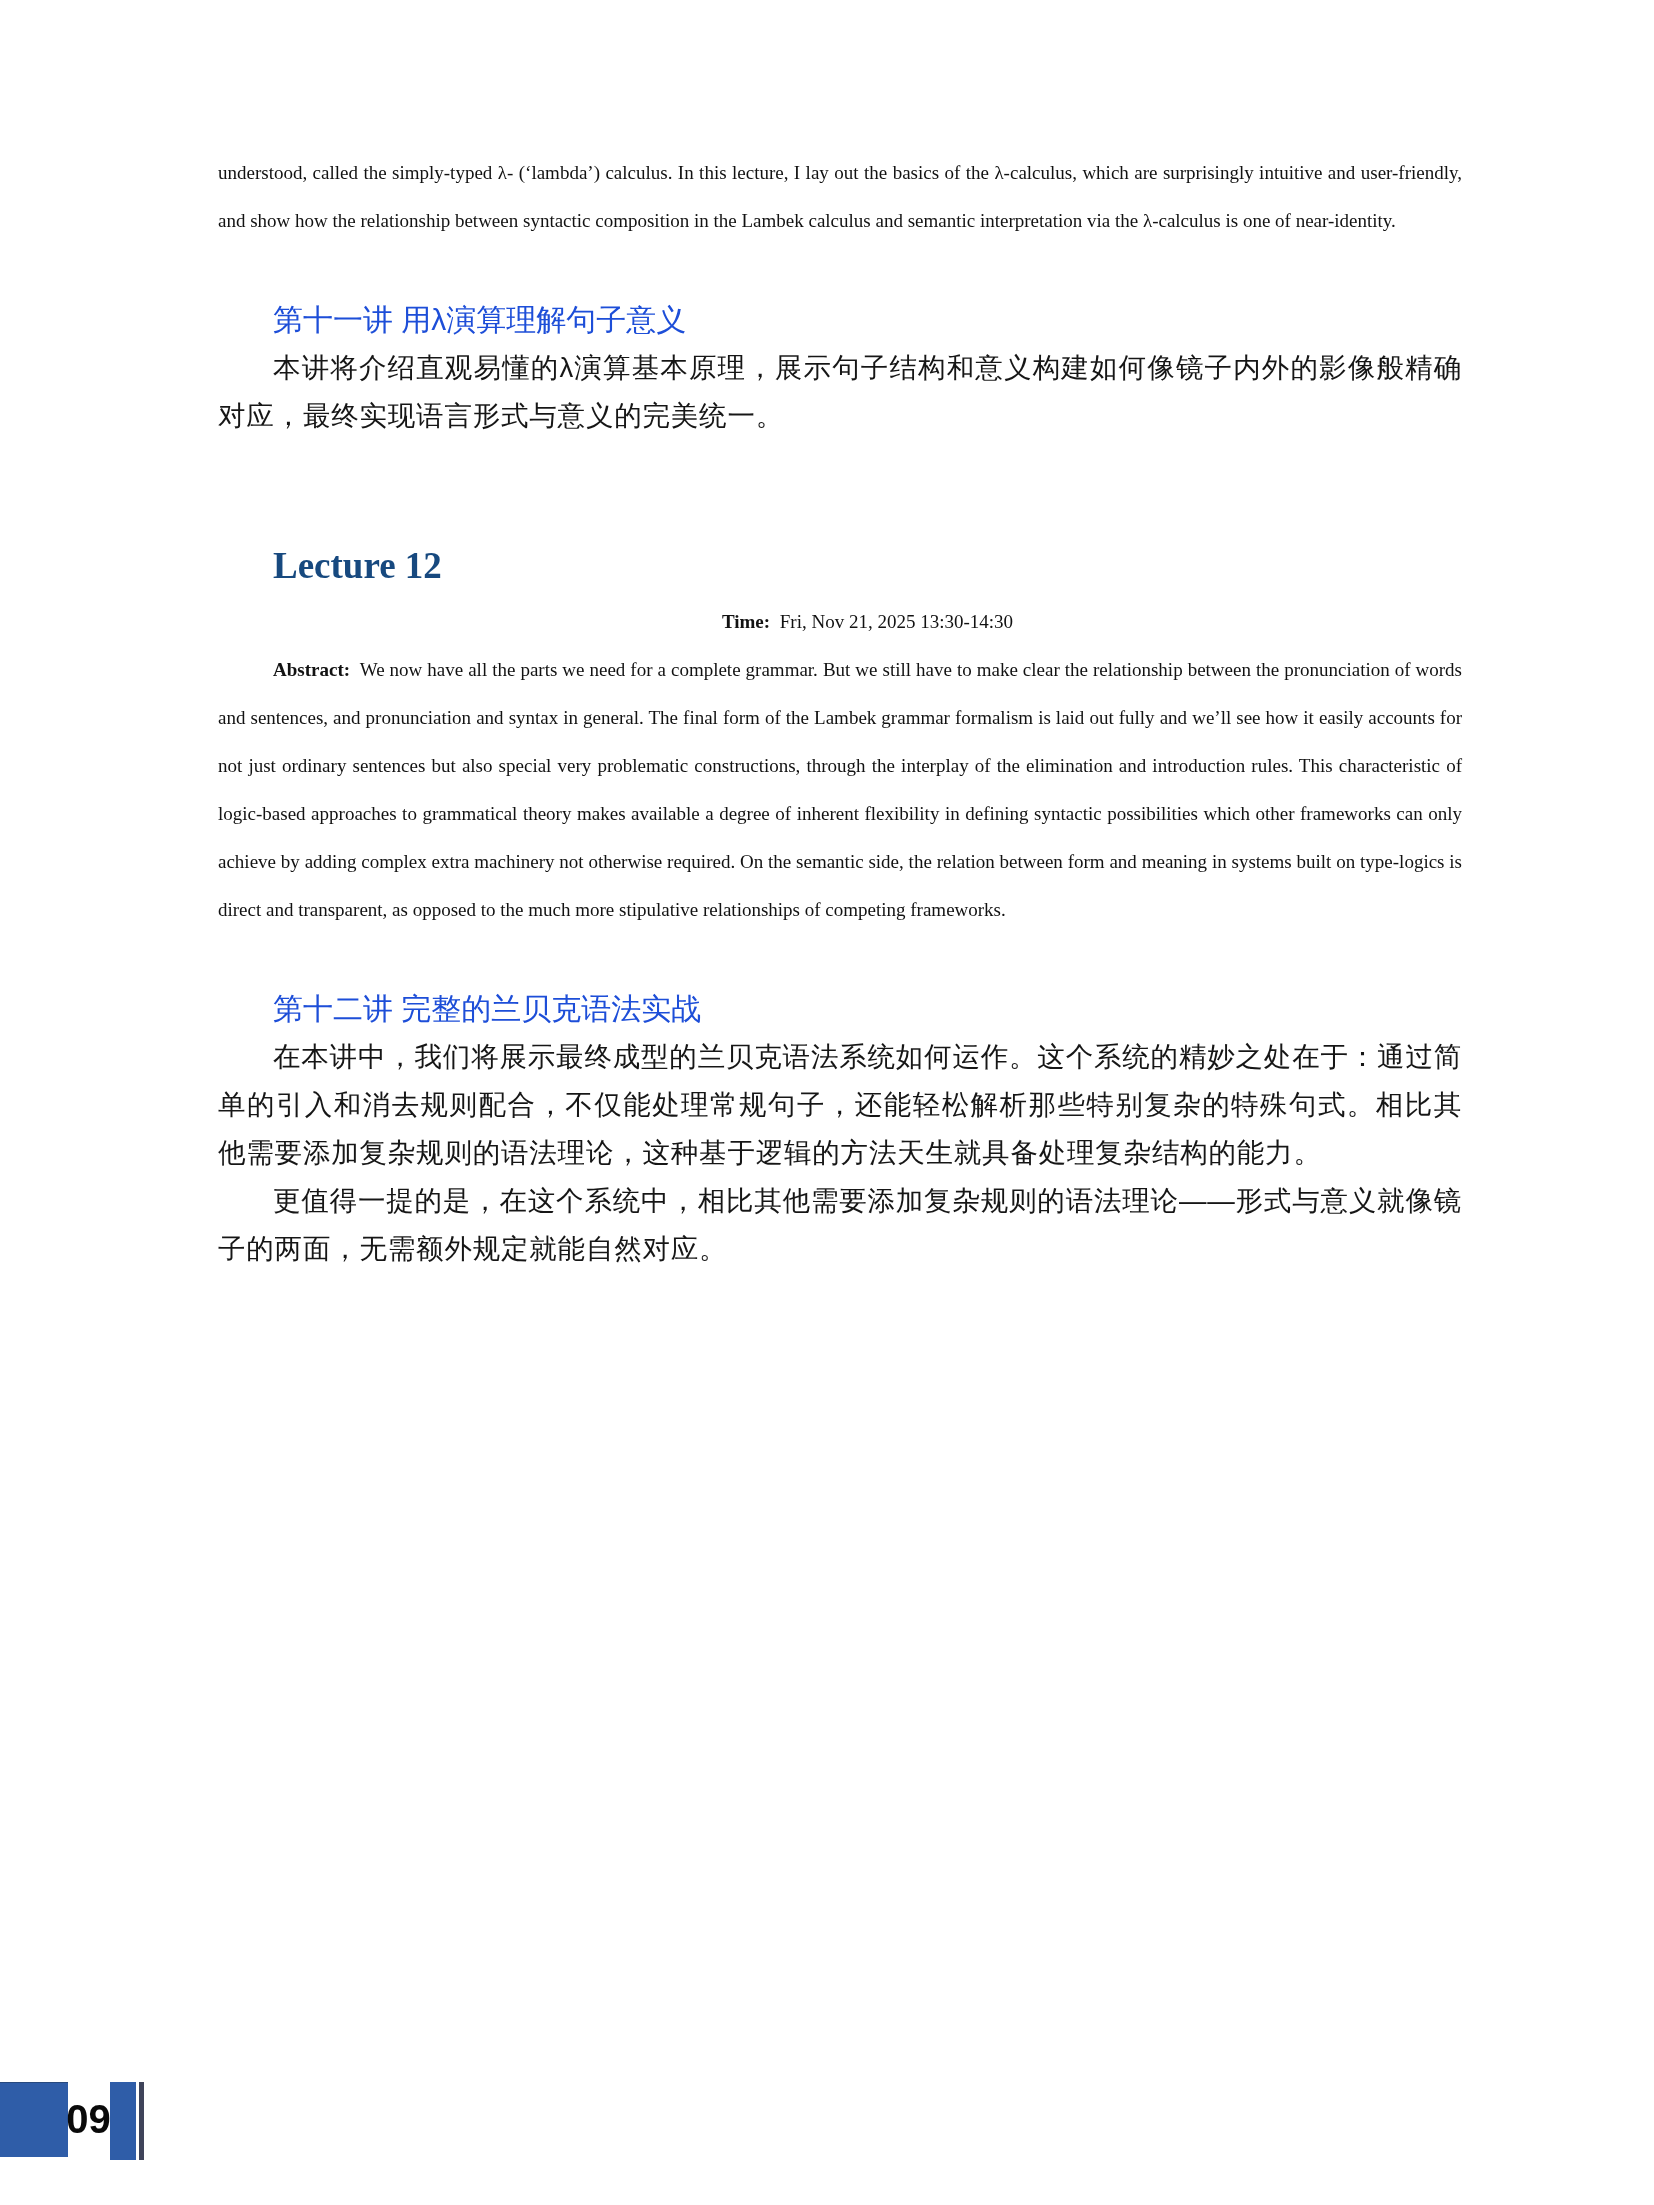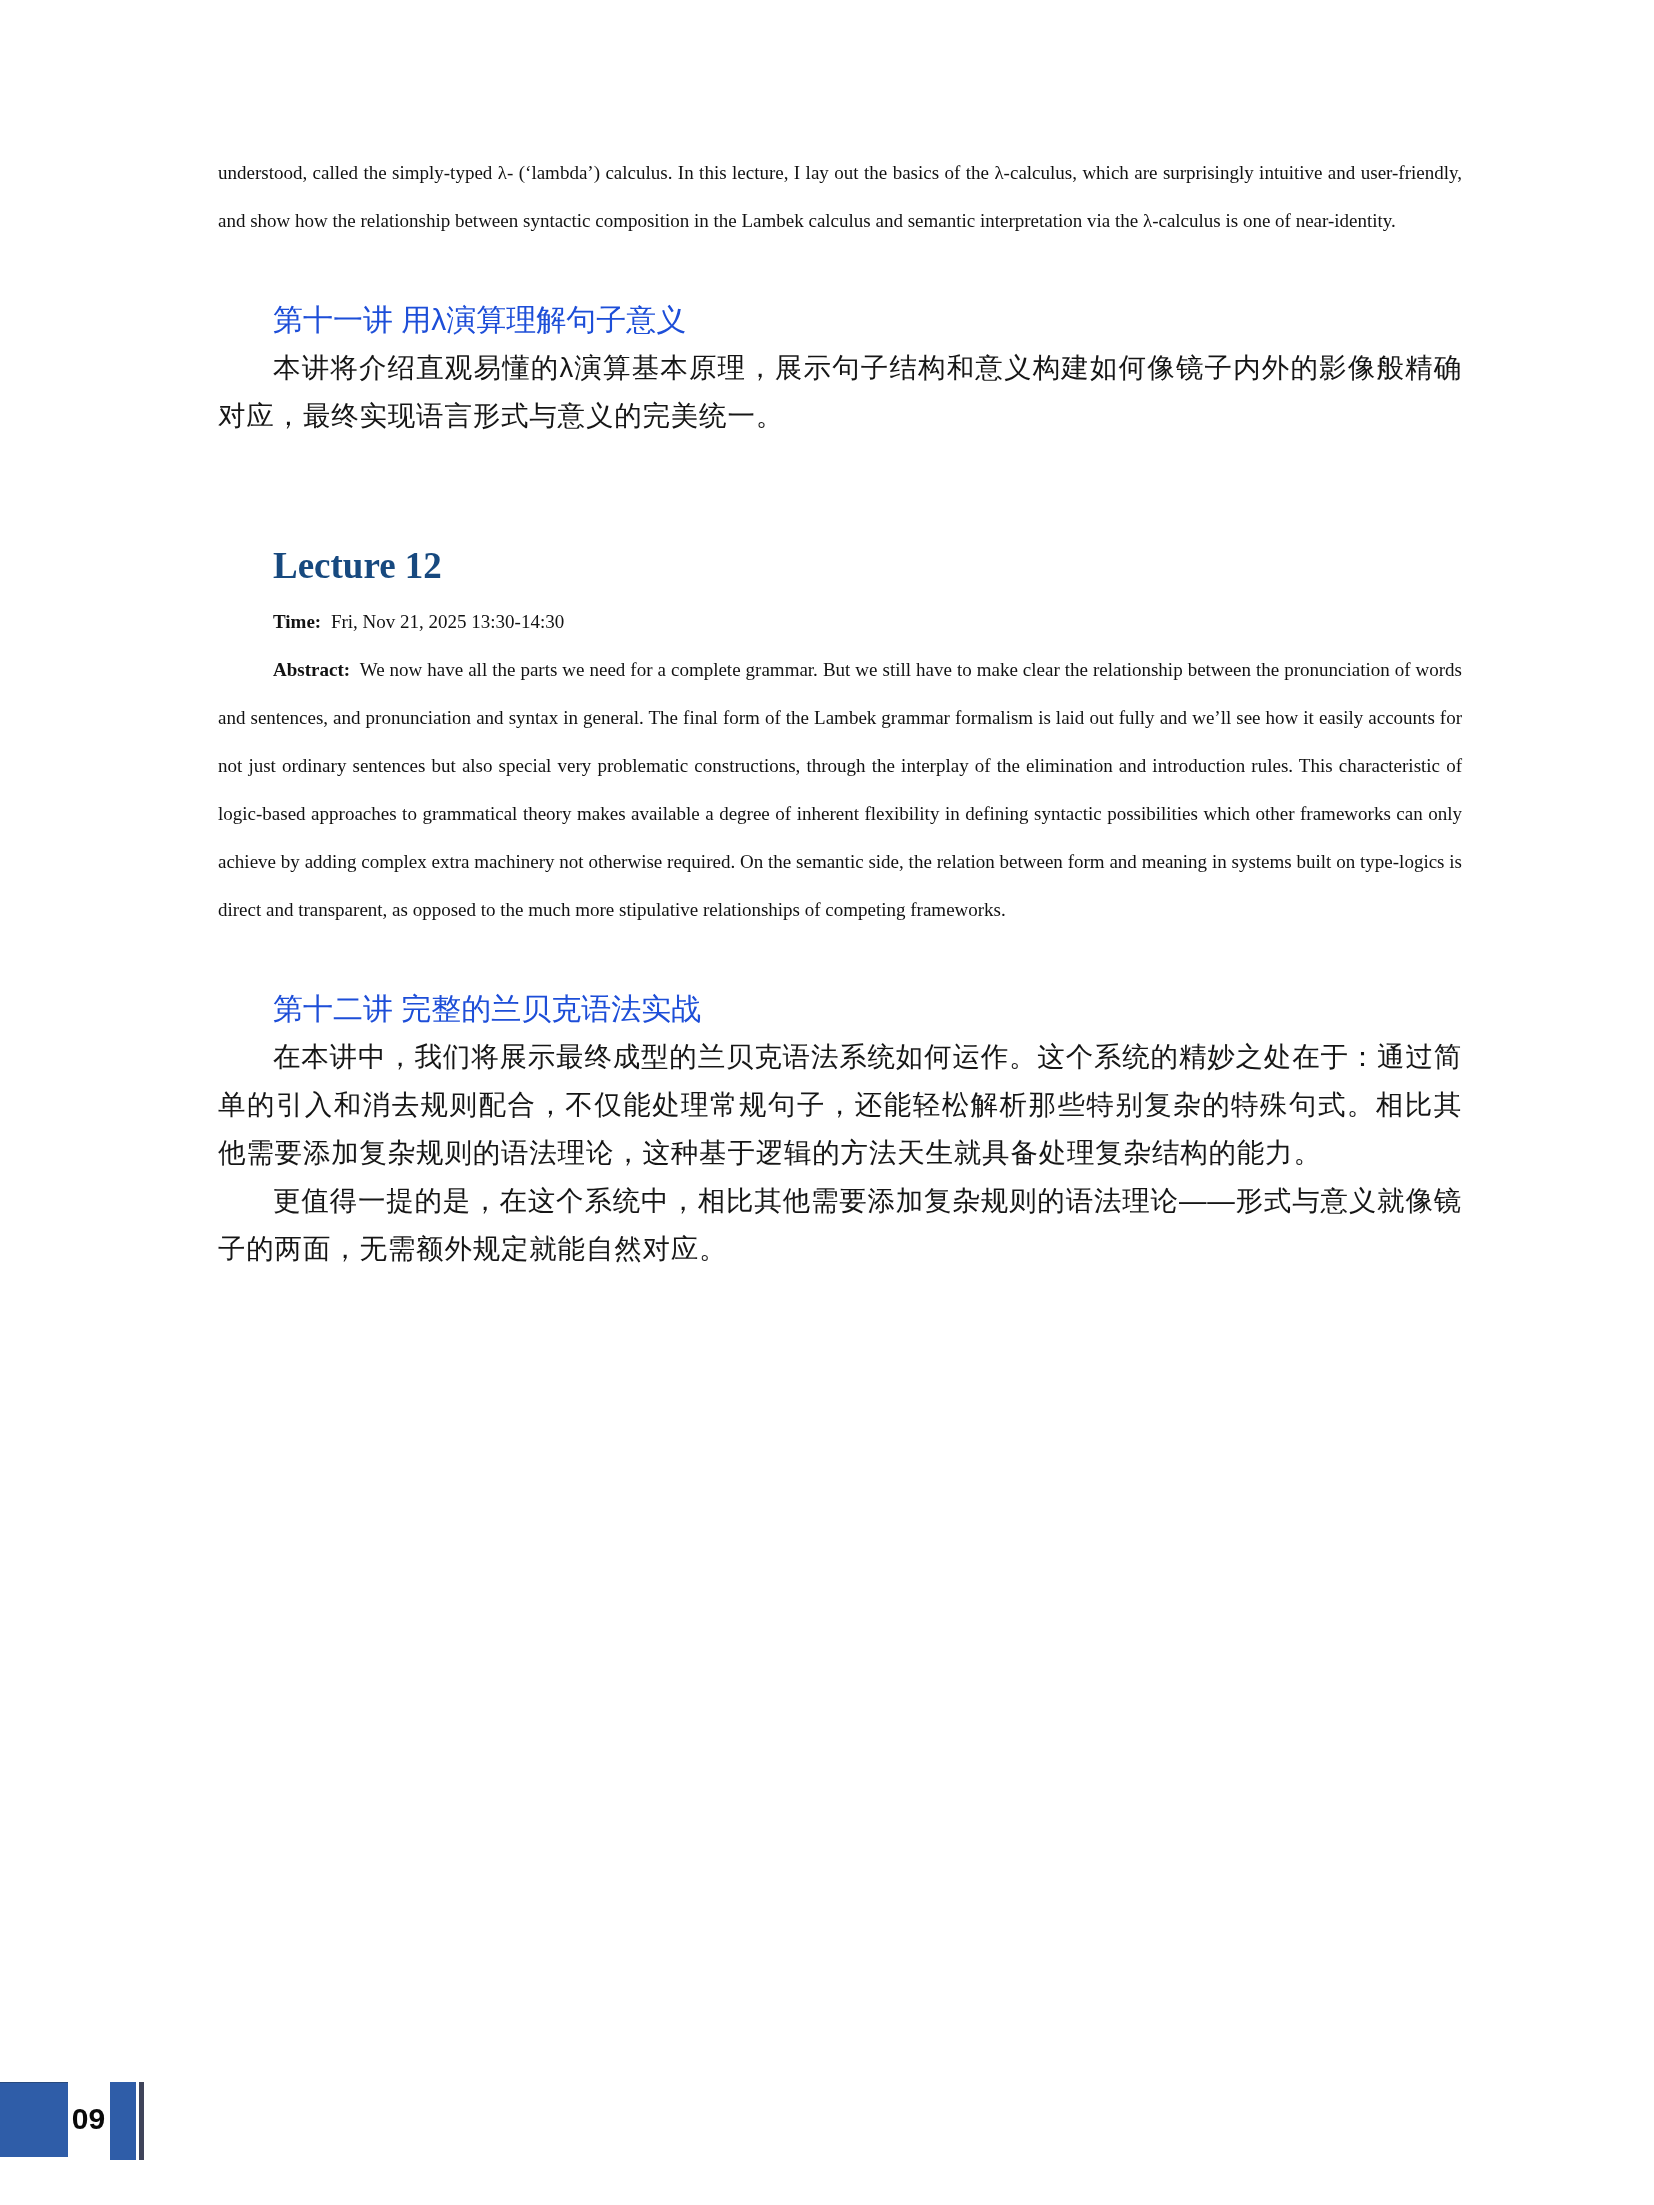--- a/index.html
+++ b/index.html
@@ -21,21 +21,21 @@
   .en {
     font-family: "Liberation Serif", "DejaVu Serif", serif;
     font-size: 19px;
     line-height: 48px;
     text-align: justify;
     margin: 0;
     color: #121212;
   }
   .en.first { margin-top: 149px; }
   .en .lbl { font-weight: bold; margin-right: 9.7px; }
-  .meta { text-indent: 55px; text-align: left; }
+  .meta { text-indent: 55px; text-align: center; }
   .abstract { text-indent: 55px; }
   
   .cn {
     font-family: "Liberation Sans", "DejaVu Sans", sans-serif;
     font-size: 27.5px;
     line-height: 48px;
     text-align: justify;
     text-indent: 55px;
     margin: 0;
     color: #161616;
@@ -73,21 +73,21 @@
     width: 68px; height: 74px;
     background: #2f5da8;
     border-top: 1.6px solid #27497e;
   }
   .footer-number {
     position: absolute;
     left: 69px; top: 0;
     width: 39px; height: 74px;
     display: flex; align-items: center; justify-content: center;
     font-family: "Liberation Sans", "DejaVu Sans", sans-serif;
-    font-size: 30px;
+    font-size: 40px;
     font-weight: 600;
     color: #0a0a0a;
   }
   .footer-bar {
     position: absolute;
     left: 110px; top: 0;
     width: 26px; height: 78px;
     background: #2f5da8;
   }
   .footer-line {

